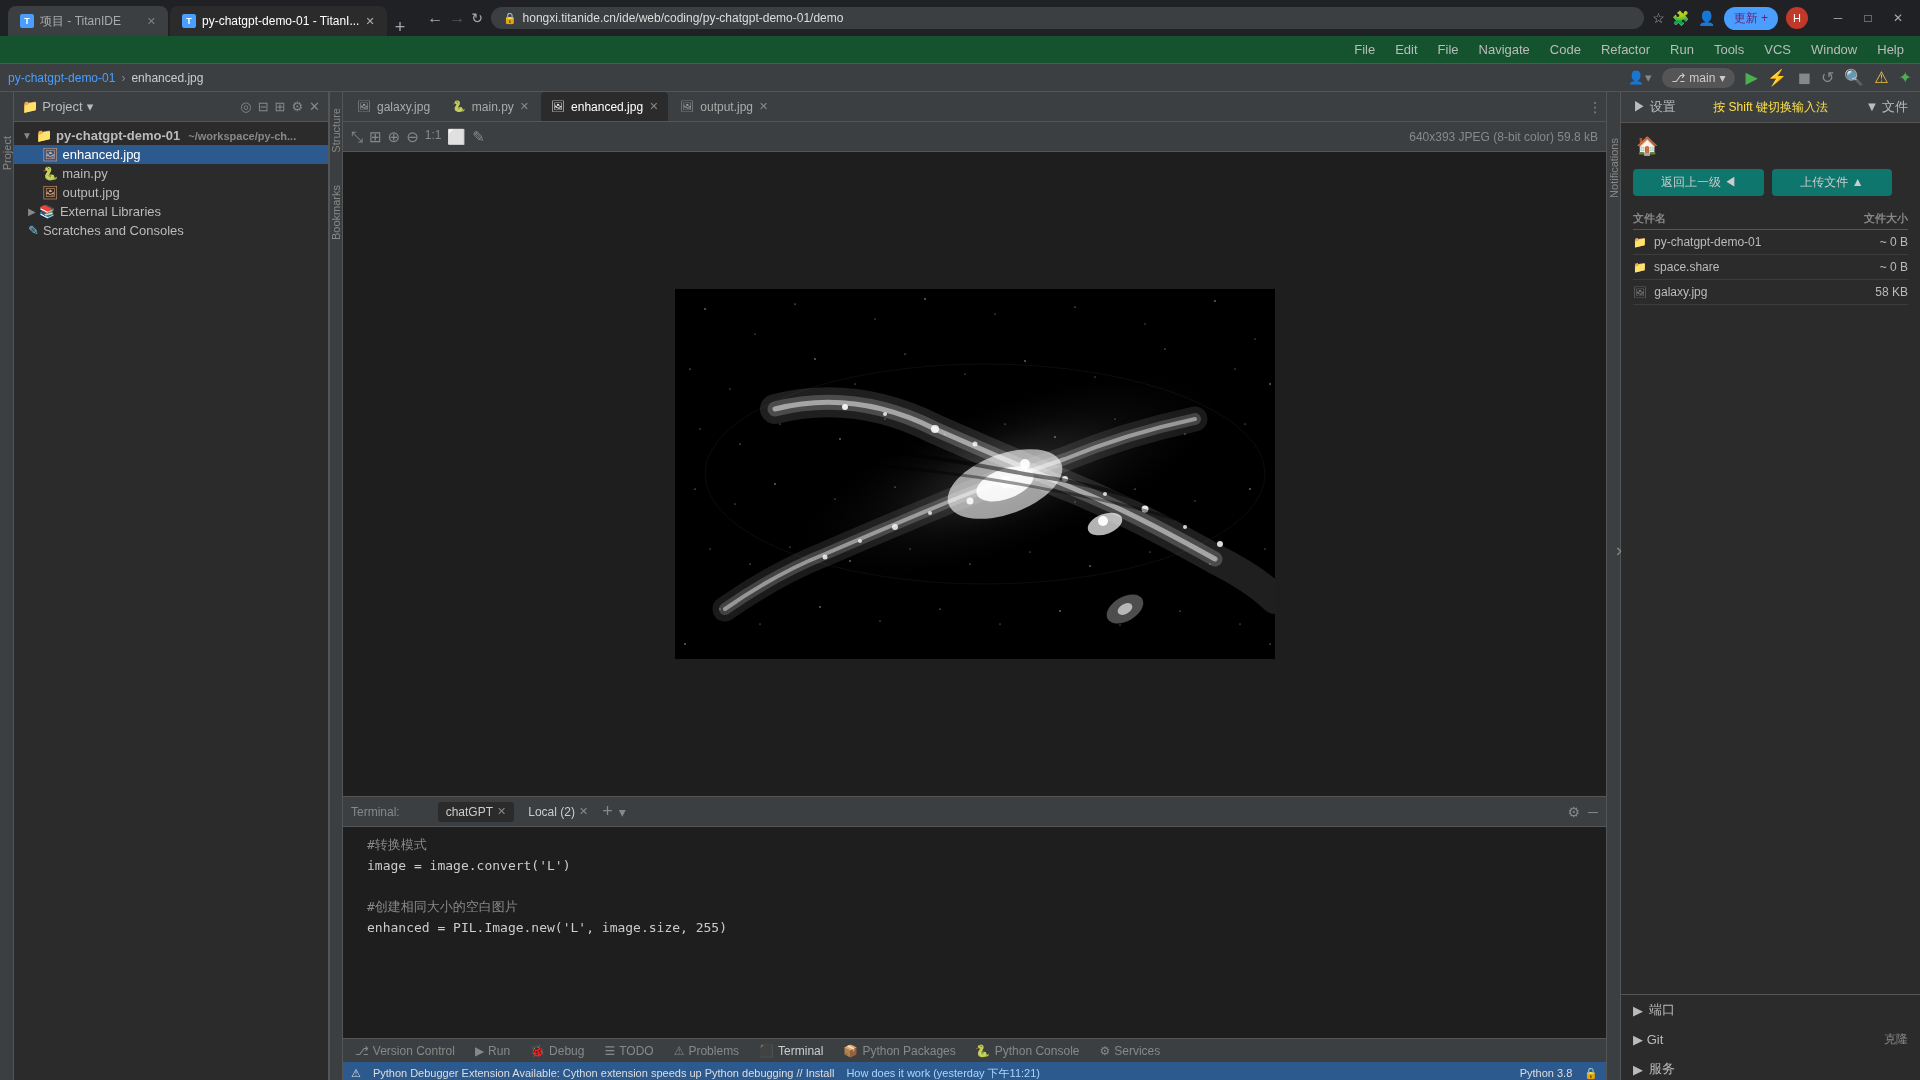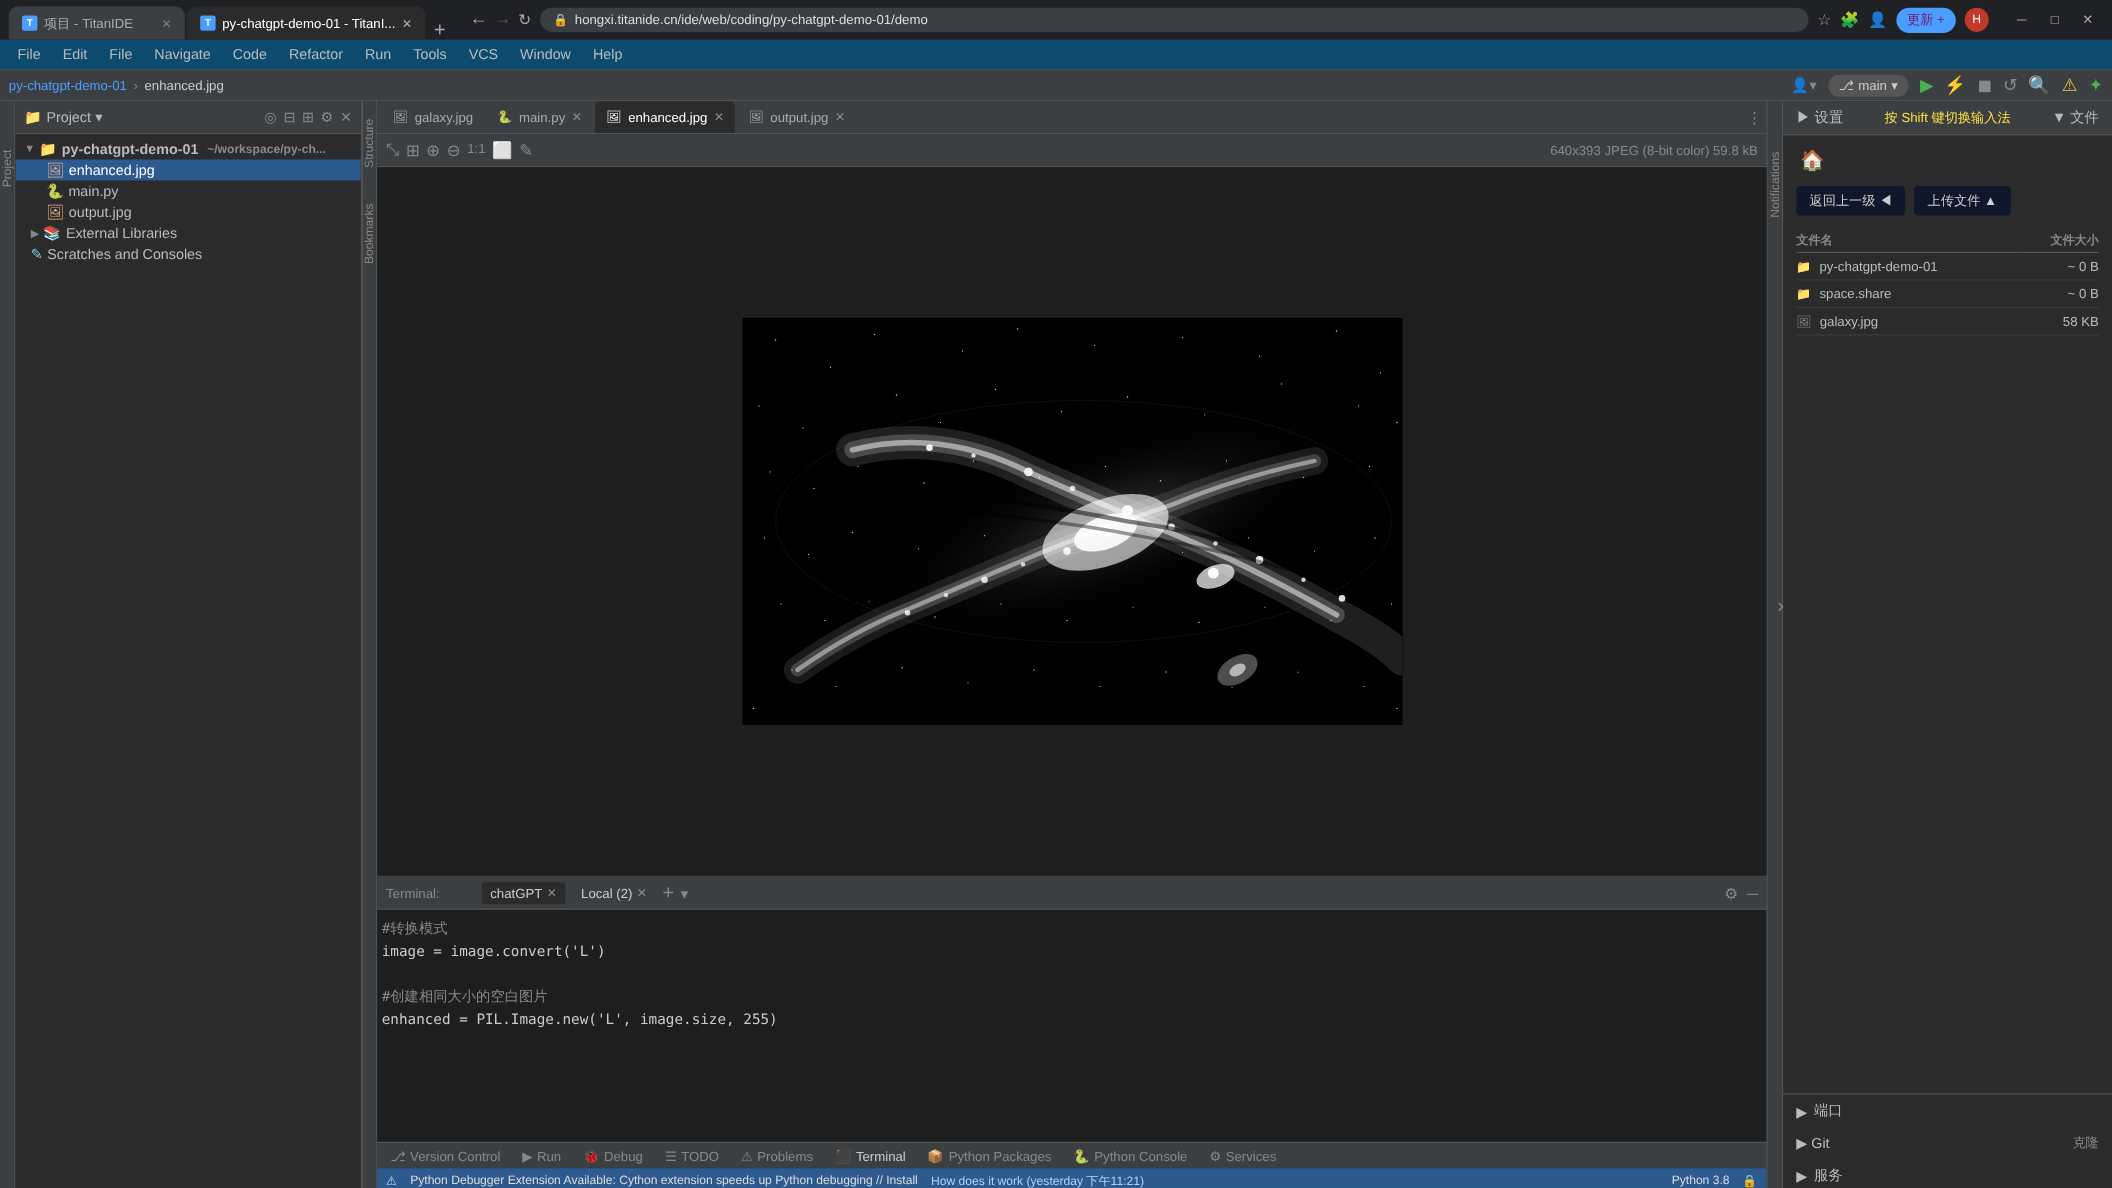--- a/index.html
+++ b/index.html
@@ -14,21 +14,21 @@
     .browser-tab .tab-favicon { width: 14px; height: 14px; background: #4a9eff; border-radius: 2px; font-size: 9px; display: flex; align-items: center; justify-content: center; color: white; font-weight: bold; }
     .tab-new { background: none; border: none; color: #aaa; font-size: 18px; cursor: pointer; padding: 0 6px; line-height: 1; }
     .address-bar { flex: 1; background: #3c3f41; border-radius: 20px; padding: 4px 12px; font-size: 12px; color: #ddd; display: flex; align-items: center; gap: 6px; }
     .address-bar .lock { color: #aaa; font-size: 11px; }
     .browser-actions { display: flex; align-items: center; gap: 8px; color: #aaa; font-size: 14px; }
     .update-btn { background: #4a9eff; color: #701a75; border: none; border-radius: 12px; padding: 3px 10px; font-size: 12px; cursor: pointer; }
     .win-controls { display: flex; gap: 2px; margin-left: 8px; }
     .win-ctrl { width: 28px; height: 28px; display: flex; align-items: center; justify-content: center; border-radius: 4px; cursor: pointer; color: #aaa; font-size: 12px; }
 
     
-    .menu-bar { background: #0c4a6e; height: 28px; display: flex; align-items: center; padding: 0 8px; gap: 4px; border-bottom: 1px solid #555; }
+    .menu-bar { background: #14532d; height: 28px; display: flex; align-items: center; padding: 0 8px; gap: 4px; border-bottom: 1px solid #555; justify-content: flex-end; }
     .menu-item { padding: 3px 8px; color: #bbb; cursor: pointer; border-radius: 3px; font-size: 13px; }
 
     
     .main-layout { display: flex; height: calc(1080px - 36px - 28px - 24px); }
 
     
     .project-panel { width: 315px; background: #2b2b2b; display: flex; flex-direction: column; border-right: 1px solid #555; }
     .project-header { background: #3c3f41; padding: 4px 8px; display: flex; align-items: center; gap: 6px; border-bottom: 1px solid #555; height: 30px; }
     .project-title { font-size: 13px; color: #bbb; display: flex; align-items: center; gap: 4px; }
     .project-actions { margin-left: auto; display: flex; gap: 6px; color: #888; font-size: 13px; }
@@ -46,39 +46,39 @@
     .toolbar-actions { display: flex; gap: 6px; color: #888; font-size: 15px; }
     .image-info { margin-left: auto; font-size: 12px; color: #888; }
     .editor-content { flex: 1; background: #1e1e1e; display: flex; align-items: center; justify-content: center; position: relative; overflow: hidden; }
     .galaxy-image { width: 600px; height: 370px; background: #000; border-radius: 0; position: relative; overflow: hidden; }
 
     
     .galaxy-svg { width: 100%; height: 100%; }
 
     
     .right-sidebar { width: 300px; background: #2b2b2b; border-left: 1px solid #555; display: flex; flex-direction: column; }
-    .right-btn { background: #0f172a; border: none; border-radius: 4px; color: #ccc; padding: 5px 12px; cursor: pointer; font-size: 12px; display: flex; align-items: center; gap: 4px; }
+    .right-btn { background: #0f766e; border: none; border-radius: 4px; color: #ccc; padding: 5px 28px; cursor: pointer; font-size: 12px; display: flex; align-items: center; gap: 4px; }
     .right-buttons { display: flex; gap: 8px; margin-bottom: 12px; }
     .file-table { width: 100%; border-collapse: collapse; }
     .file-table th { font-size: 11px; color: #888; text-align: left; padding: 3px 0; border-bottom: 1px solid #555; }
     .file-table th:last-child { text-align: right; }
     .file-table td { font-size: 12px; color: #bbb; padding: 5px 0; border-bottom: 1px solid #3c3c3c; }
     .file-table td:last-child { text-align: right; }
     .file-row-icon { font-size: 11px; color: #888; margin-right: 4px; }
     .section-toggle { display: flex; align-items: center; gap: 6px; color: #bbb; cursor: pointer; font-size: 13px; padding: 4px 0; }
 
     
     .terminal-area { height: 242px; background: #1e1e1e; border-top: 1px solid #555; display: flex; flex-direction: column; }
     .terminal-tabs { background: #3c3f41; height: 30px; display: flex; align-items: center; padding: 0 8px; gap: 6px; border-bottom: 1px solid #555; }
     .terminal-label { color: #888; font-size: 12px; }
     .terminal-tab { padding: 3px 8px; font-size: 12px; color: #ccc; cursor: pointer; border-radius: 3px; display: flex; align-items: center; gap: 4px; }
     .terminal-tab.active { background: #2b2b2b; margin-left: 32px; }
     .terminal-tab .t-close { color: #888; font-size: 11px; }
     .terminal-actions { margin-left: auto; display: flex; gap: 8px; color: #888; font-size: 14px; cursor: pointer; }
-    .terminal-content { flex: 1; padding: 8px 4px; font-family: 'Consolas', monospace; font-size: 13px; color: #ccc; line-height: 1.6; overflow-y: auto; }
+    .terminal-content { flex: 1; padding: 8px 24px; font-family: 'Consolas', monospace; font-size: 13px; color: #ccc; line-height: 1.6; overflow-y: auto; }
     .term-comment { color: #888; }
 
     
     .bottom-toolbar { height: 24px; background: #3c3f41; display: flex; align-items: center; padding: 0 8px; gap: 12px; border-top: 1px solid #555; font-size: 12px; color: #888; }
     .bottom-tool-item { display: flex; align-items: center; gap: 4px; cursor: pointer; padding: 0 4px; }
     .bottom-tool-item.active { color: #ccc; }
     .status-bar { height: 22px; background: #2d5a8e; display: flex; align-items: center; padding: 0 8px; gap: 12px; font-size: 11px; color: #ddd; }
     .status-right { margin-left: auto; }
 
     .structure-label { writing-mode: vertical-rl; transform: rotate(180deg); font-size: 11px; color: #888; padding: 6px 2px; cursor: pointer; }

